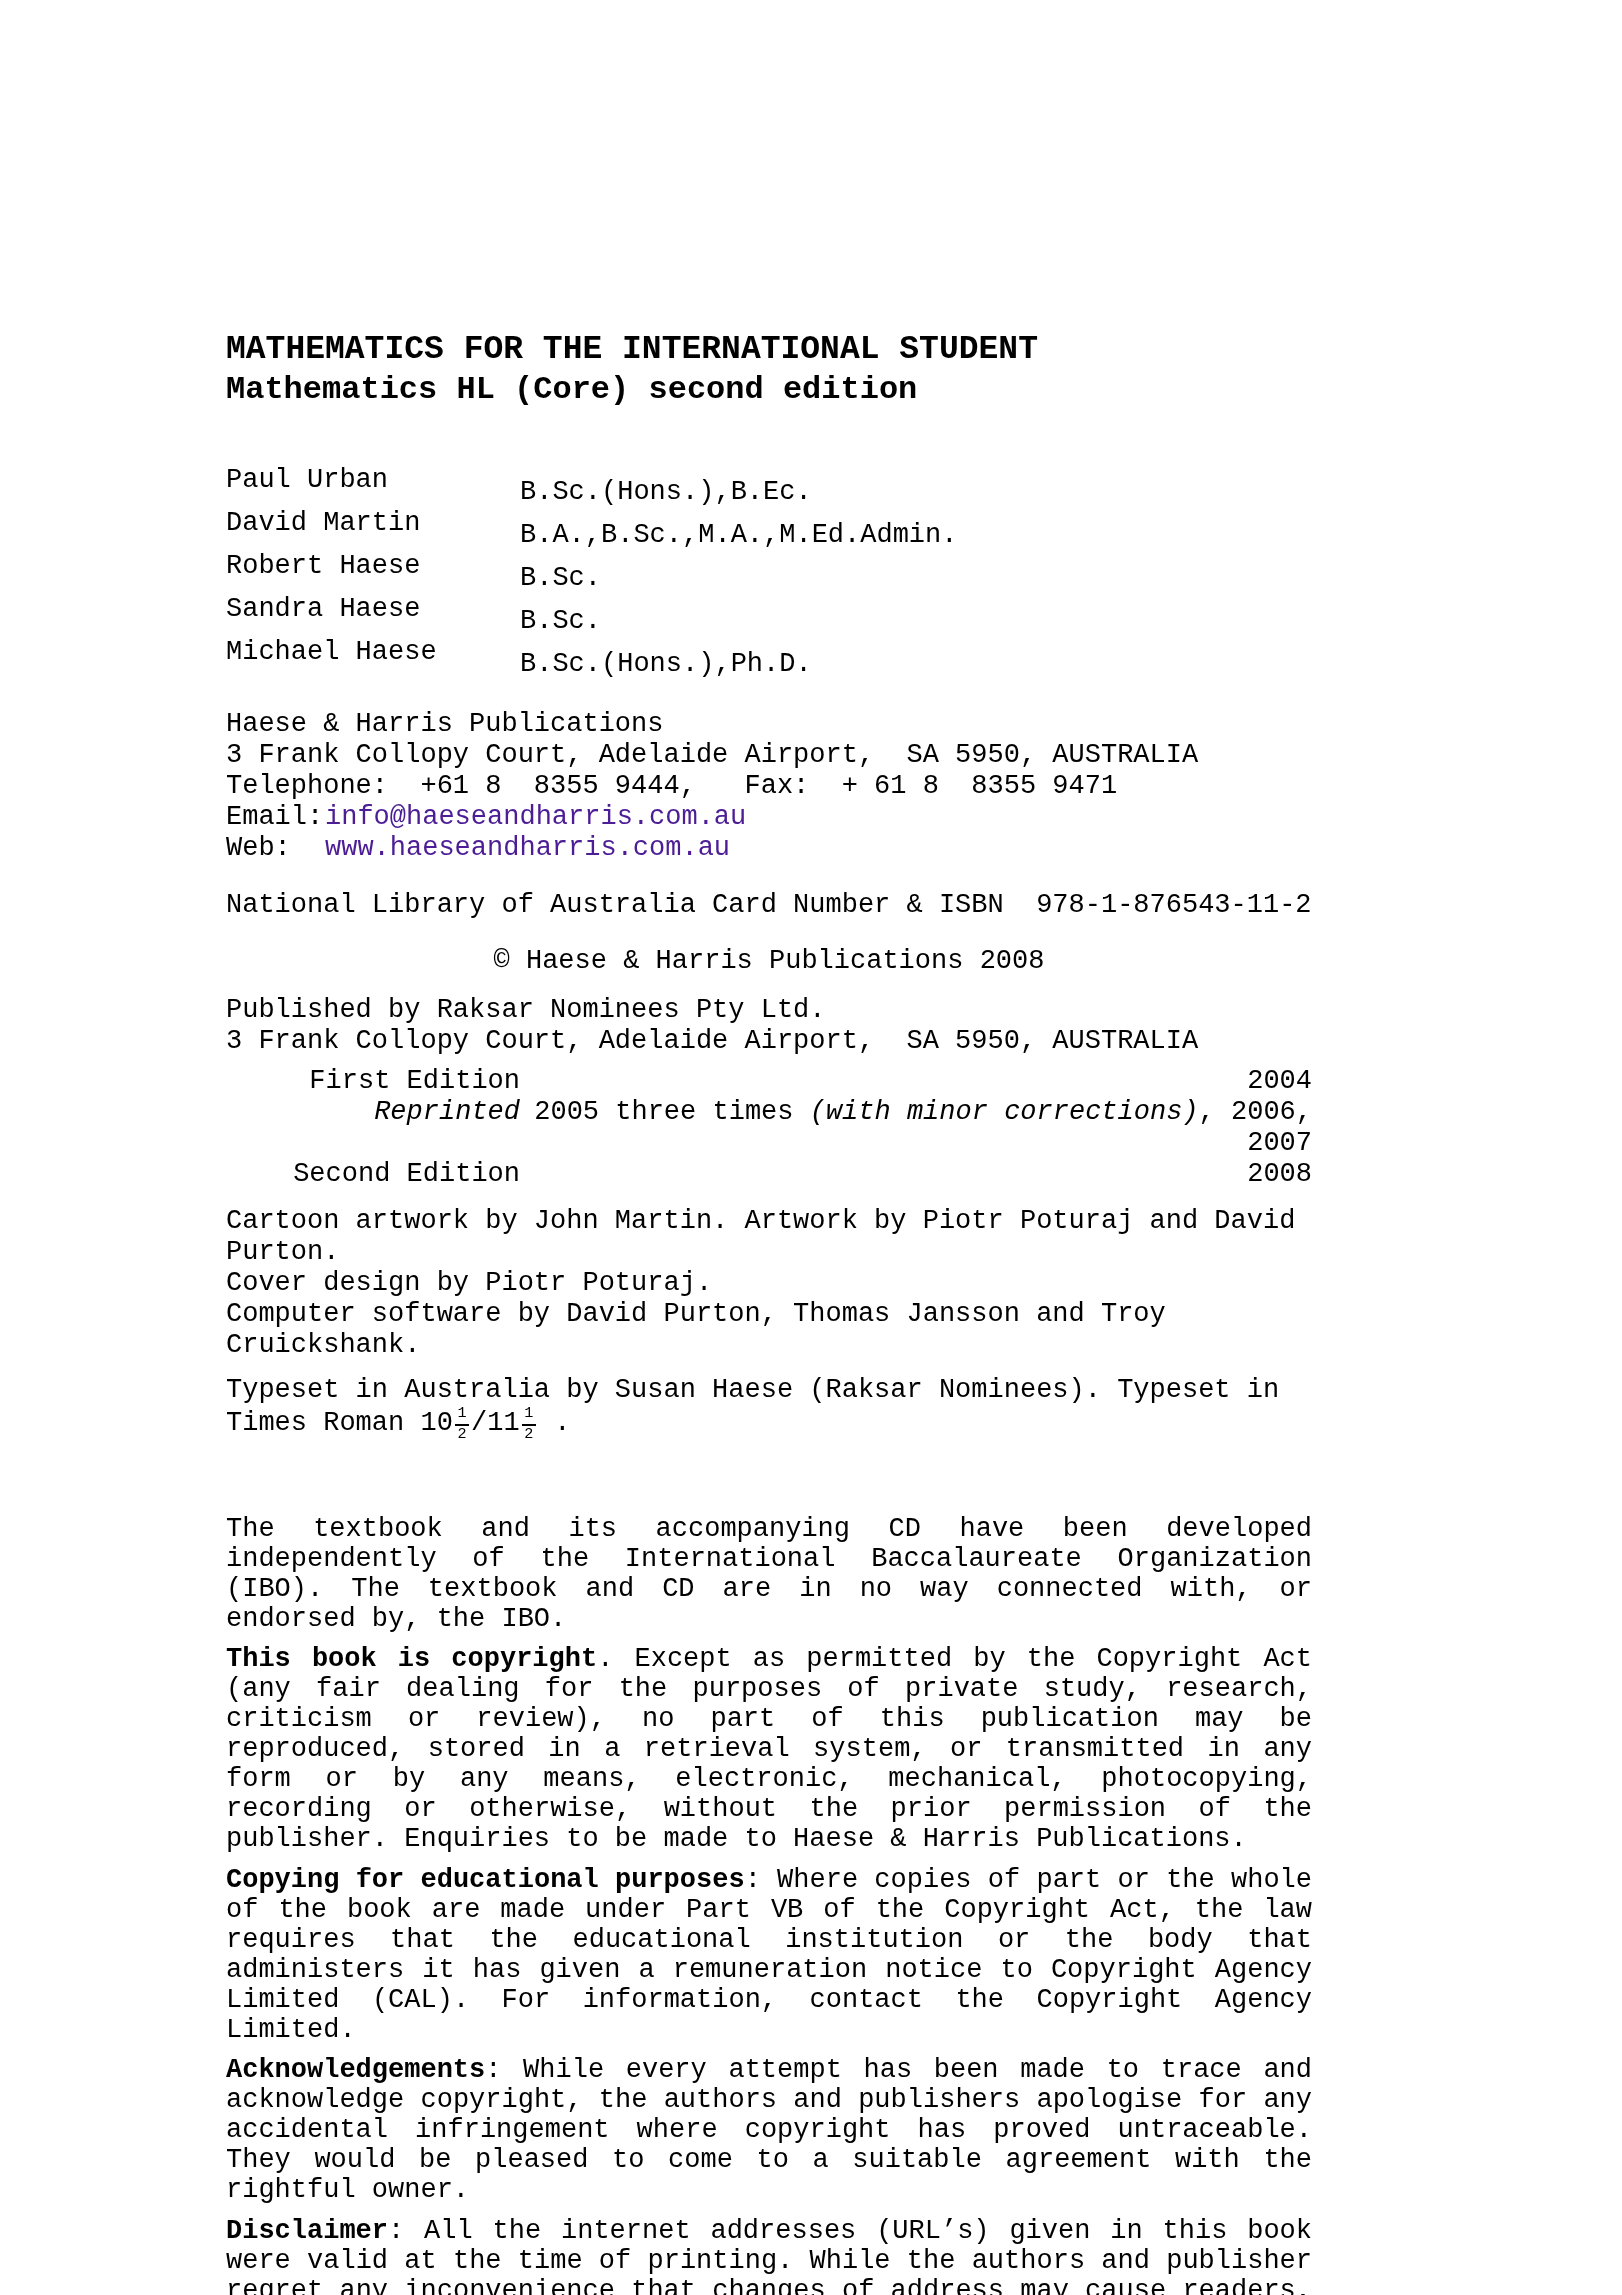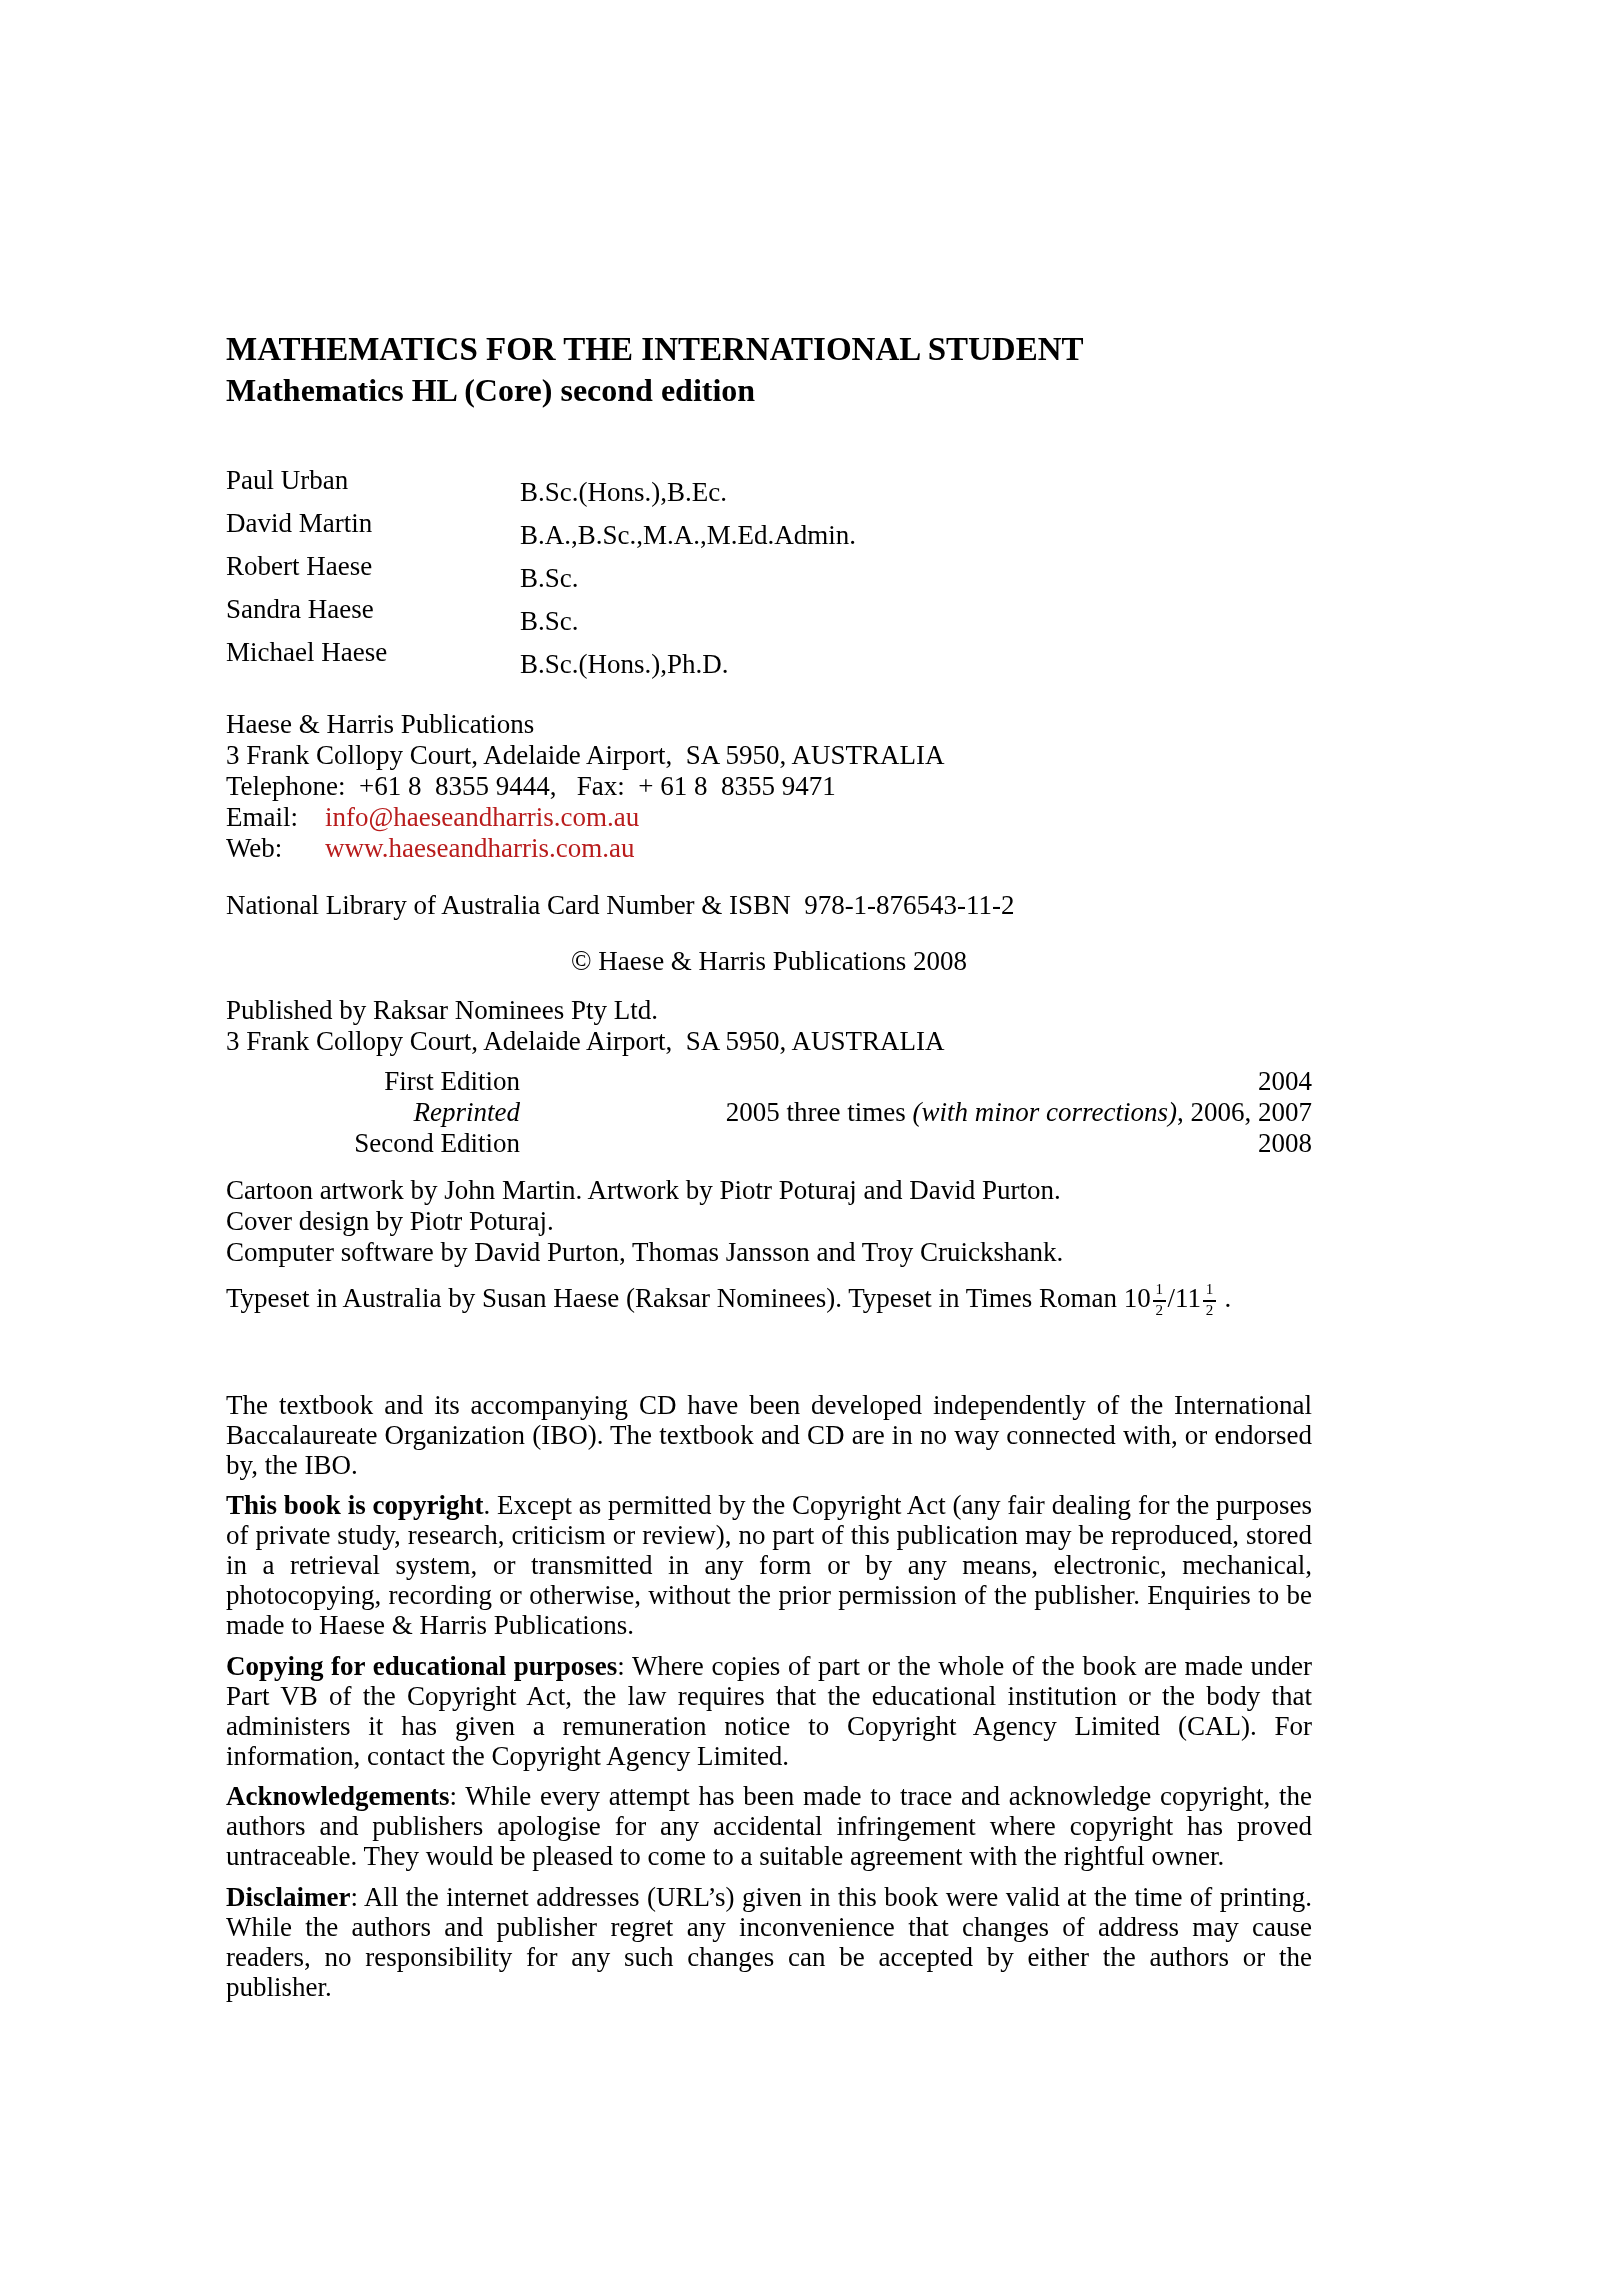--- a/index.html
+++ b/index.html
@@ -2,21 +2,21 @@
 <html style="font-size:10.5px"><head>
 <meta charset="utf-8">
 <style>
   html, body { margin: 0; padding: 0; background: #ffffff; }
   .page {
     position: relative;
     width: 1622px;
     height: 2295px;
     background: #ffffff;
     color: #000000;
-    font-family: Liberation Serif, serif;
+    font-family: Liberation Mono, monospace;
     overflow: hidden;
   }
   .content {
     position: absolute;
     left: 226px;
     top: 330px;
     width: 1086px;
     font-size: 27px;
     line-height: 31px;
   }
@@ -33,21 +33,21 @@
     font-weight: bold;
     margin: 3.9px 0 0 0;
   }
   .authors { margin-top: 58px; }
   .row { display: flex; }
   .col-name { flex: 0 0 294px; }
   .col-deg  { flex: 1 1 auto; margin-top: 12px; }
   .publisher { margin-top: 29px; }
   .pre { white-space: pre-wrap; }
   .label-col { flex: 0 0 99px; }
-  .link { color: #b91c1c; text-decoration: none; cursor: pointer; }
+  .link { color: #4c1d95; text-decoration: none; cursor: pointer; }
   .isbn-line { margin-top: 26px; }
   .copyright-line { margin-top: 25px; text-align: center; }
   .published { margin-top: 18.3px; }
   .editions { margin-top: 9.2px; padding-left: 51px; text-align: right; }
   .ed-label { flex: 0 0 243px; }
   .ed-value { flex: 1 1 auto; }
   .italic { font-style: italic; }
   .credits { margin-top: 15.7px; }
   .typeset { margin-top: 14.4px; margin-bottom: 0; }
   .frac {

